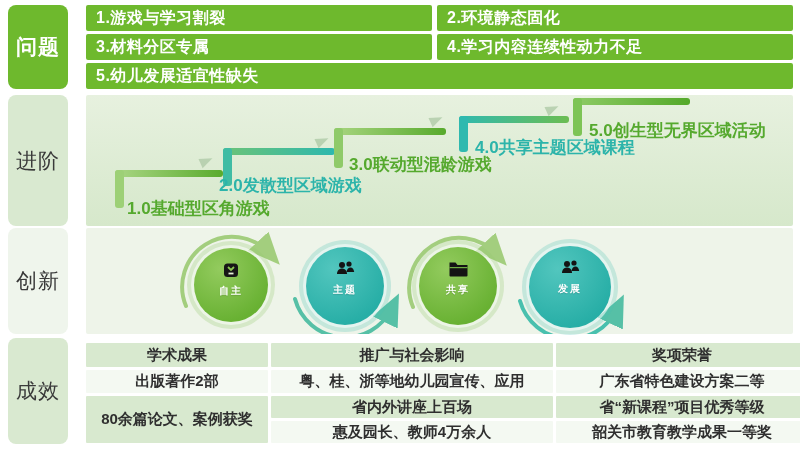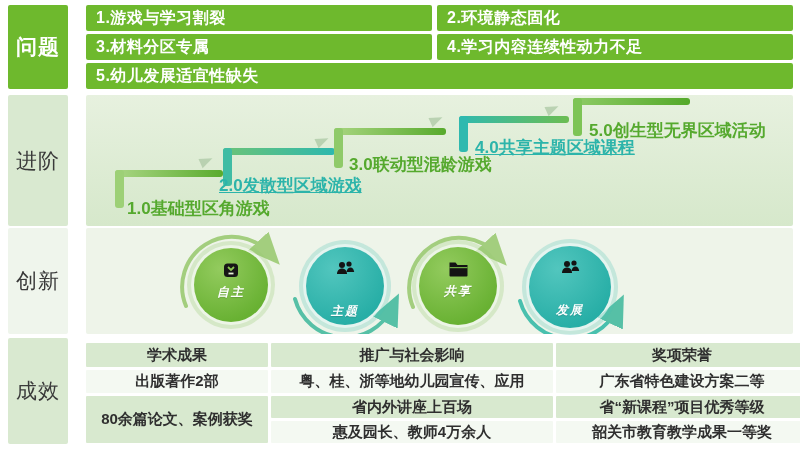--- a/index.html
+++ b/index.html
@@ -7,21 +7,21 @@
     width:800px; height:450px; background:#ffffff; overflow:hidden;
     font-family:"Liberation Sans","DejaVu Sans",sans-serif;
     -webkit-font-smoothing:antialiased;
   }
   .page { position:relative; width:800px; height:450px; background:#ffffff; }
 
   
   .row-label {
     position:absolute; left:8px; width:60px; box-sizing:border-box;
     display:flex; align-items:center; justify-content:center;
-    font-size:21px; color:var(--label-dark); border-radius:2px; letter-spacing:1px;
+    font-size:21px; color:var(--label-dark); border-radius:8px; letter-spacing:1px;
   }
   .lab-problems { top:5px;  height:84px;  background:var(--box-green); color:#fff; font-weight:bold; }
   .lab-progression { top:95px;  height:131px; background:#d9e9d0; }
   .lab-innovation  { top:228px; height:106px; background:#eff5ec; }
   .lab-results     { top:338px; height:106px; background:#d9e9d0; }
 
   
   .pbox {
     position:absolute; height:26px; box-sizing:border-box; border-radius:2px;
     background:var(--box-green); color:#ffffff; font-weight:bold; font-size:16px;
@@ -45,21 +45,21 @@
   .s2h { left:137px; top:53px; width:112px; background:linear-gradient(90deg,#6cc377,#2db8ae); }
   .s2v { left:137px; top:53px; height:38px; background:#3fbca4; }
   .s3h { left:248px; top:33px; width:112px; background:linear-gradient(90deg,#a8d580,#57aa2c); }
   .s3v { left:248px; top:33px; height:40px; background:#8fca69; }
   .s4h { left:373px; top:21px; width:110px; background:linear-gradient(90deg,#2fb9af,#6cbd52); }
   .s4v { left:373px; top:21px; height:36px; background:#2fb9af; }
   .s5h { left:487px; top:3px;  width:117px; background:linear-gradient(90deg,#8ecb66,#54a92a); }
   .s5v { left:487px; top:3px;  height:38px; background:#7dc455; }
   .step-text { position:absolute; font-size:17px; font-weight:bold; white-space:nowrap; line-height:20px; }
   .step-text.green { color:var(--step-green); }
-  .step-text.teal  { color:var(--step-teal);text-decoration:underline; }
+  .step-text.teal  { color:var(--step-teal); }
   .t1 { left:41px;  top:104px; }
   .t2 { left:133px; top:81px; }
   .t3 { left:263px; top:60px; }
   .t4 { left:389px; top:43px; }
   .t5 { left:503px; top:26px; }
   .tri {
     position:absolute; width:0; height:0;
     border-left:13px solid #b5cead; border-top:5px solid transparent;
     border-bottom:5px solid transparent; transform:rotate(-24deg); opacity:0.9;
   }
@@ -78,30 +78,28 @@
     position:absolute; border-radius:50%; box-sizing:border-box;
     display:flex; flex-direction:column; align-items:center; padding-top:11px;
   }
   .circle.green {
     background:radial-gradient(circle at 35% 28%, #93cb5e, #68b132 75%);
     box-shadow:0 0 0 3px rgba(255,255,255,0.55), 0 0 0 7px rgba(150,200,110,0.28);
   }
   .circle.teal {
     background:radial-gradient(circle at 35% 28%, #52c6be, #27aea6 75%);
     box-shadow:0 0 0 3px rgba(255,255,255,0.55), 0 0 0 7px rgba(70,190,180,0.25);
-    gap:20px;
   }
   .c1 { left:108px; top:20px; width:74px; height:74px; }
   .c2 { left:220px; top:19px; width:78px; height:78px; }
   .c3 { left:333px; top:19px; width:78px; height:78px; }
   .c4 { left:443px; top:18px; width:82px; height:82px; }
   .circle-label {
-    margin-top:3px; color:#ffffff; font-weight:bold; font-size:12px; letter-spacing:2px;
+    margin-top:3px; color:#ffffff; font-weight:bold; font-size:10px; letter-spacing:2px;
     text-shadow:0 1px 1px rgba(0,0,0,0.15);
-    font-style:italic;
   }
   .cicon { height:22px; display:flex; align-items:center; justify-content:center; }
 
   
   .cell {
     position:absolute; box-sizing:border-box; border-radius:1px;
     display:flex; align-items:center; justify-content:center;
     font-size:15px; font-weight:700; color:#2f2f2f; white-space:nowrap;
   }
   .cell.g { background:var(--cell-green); }

